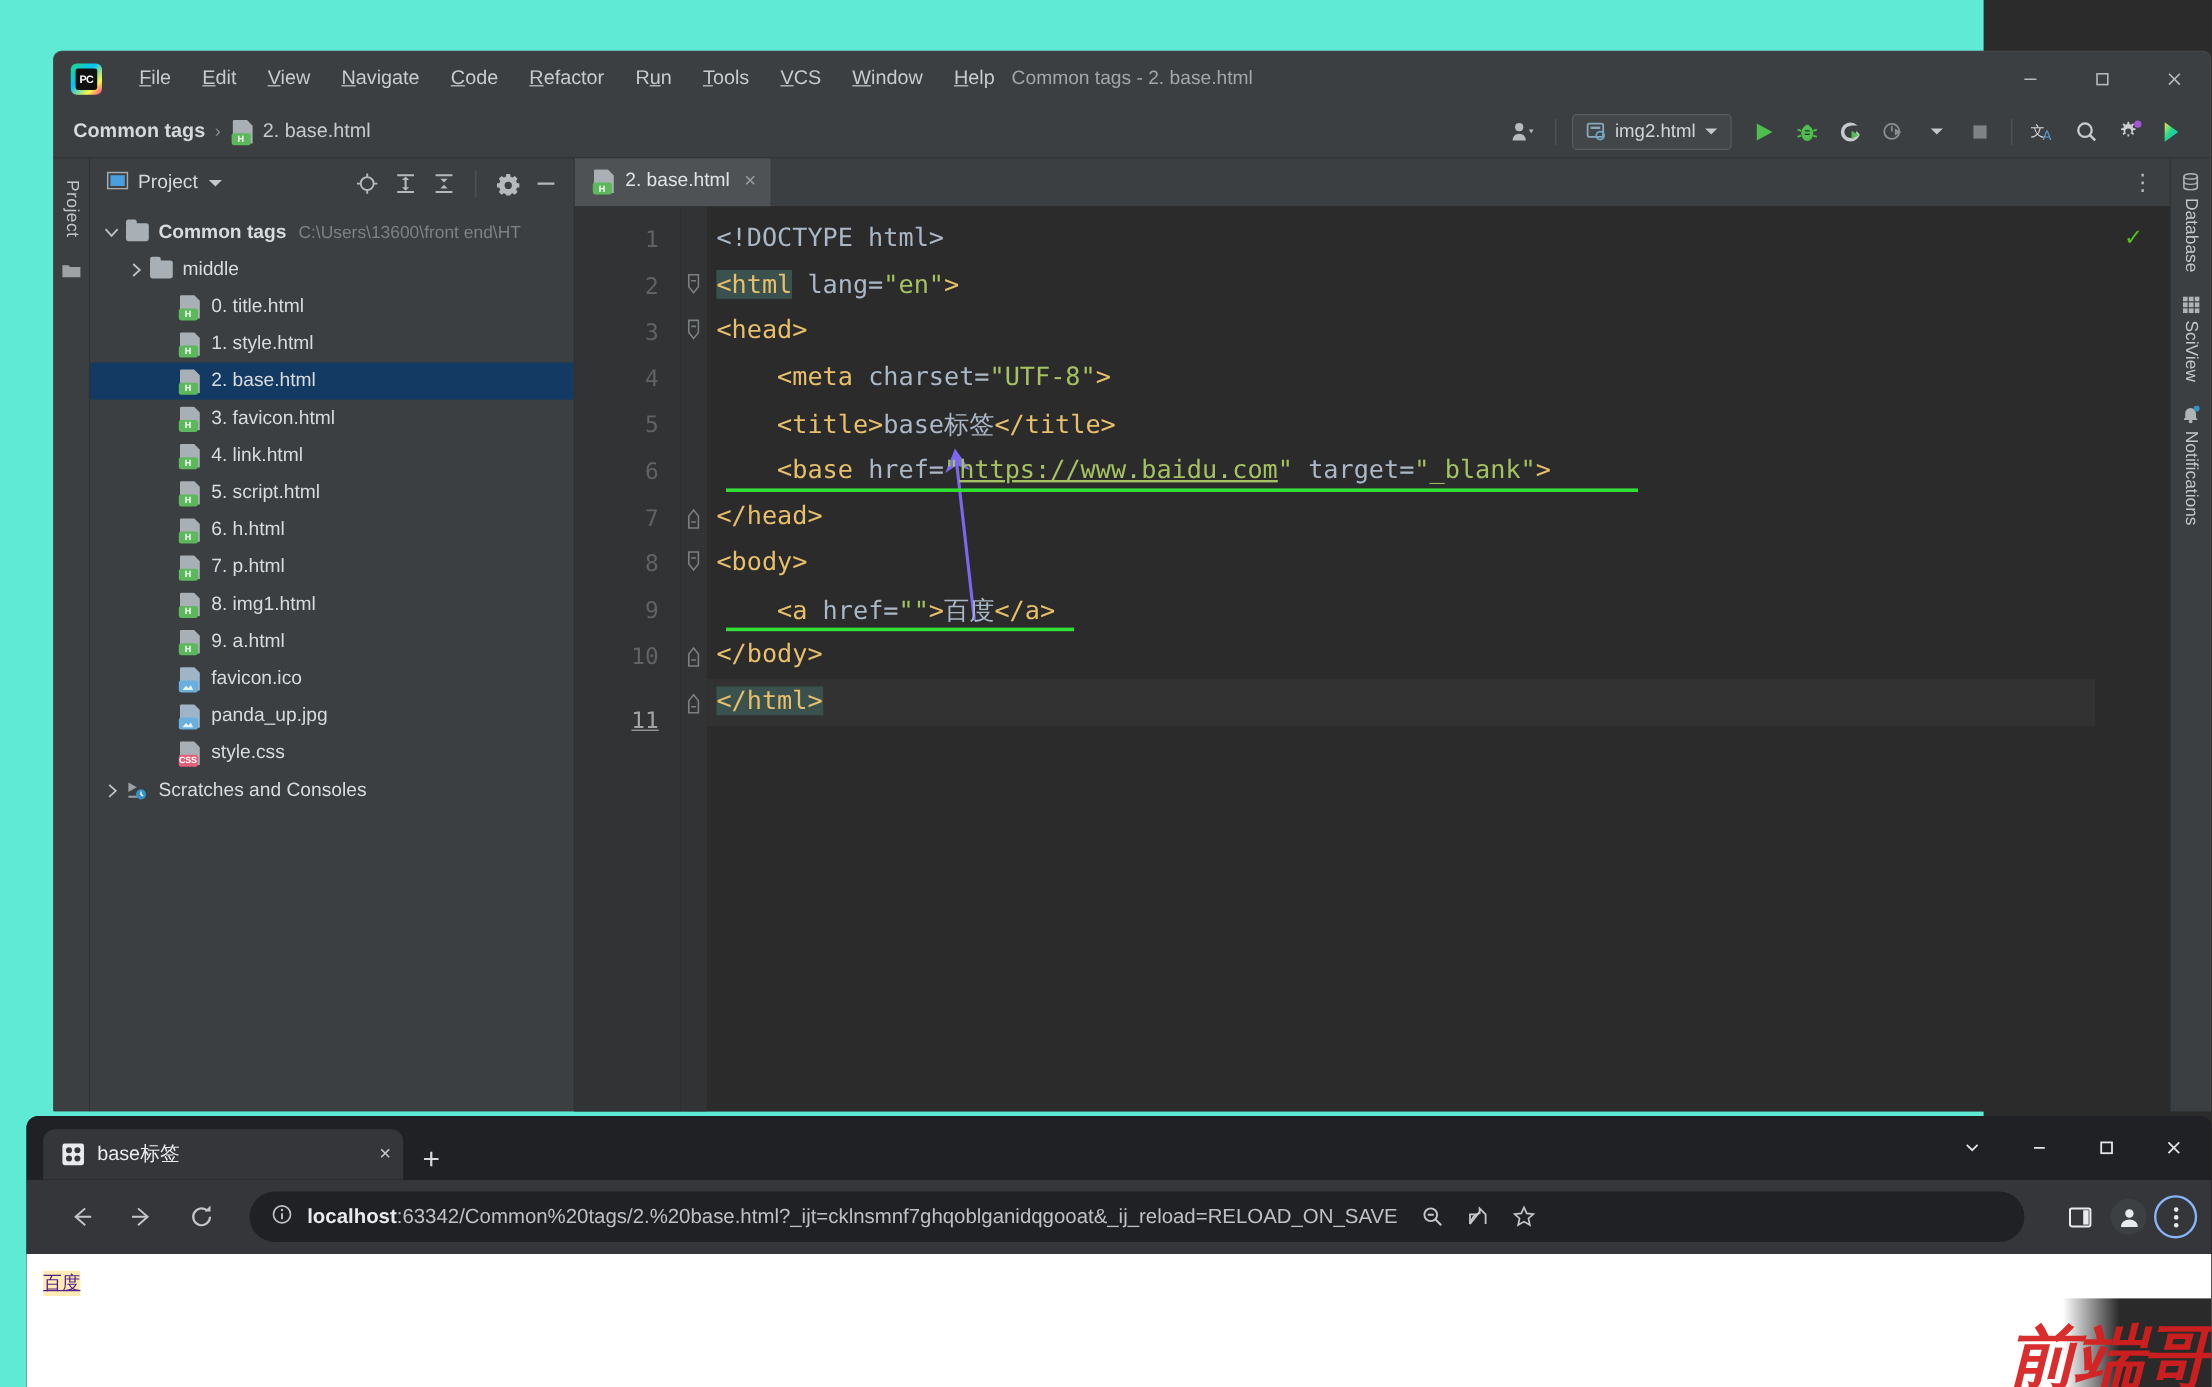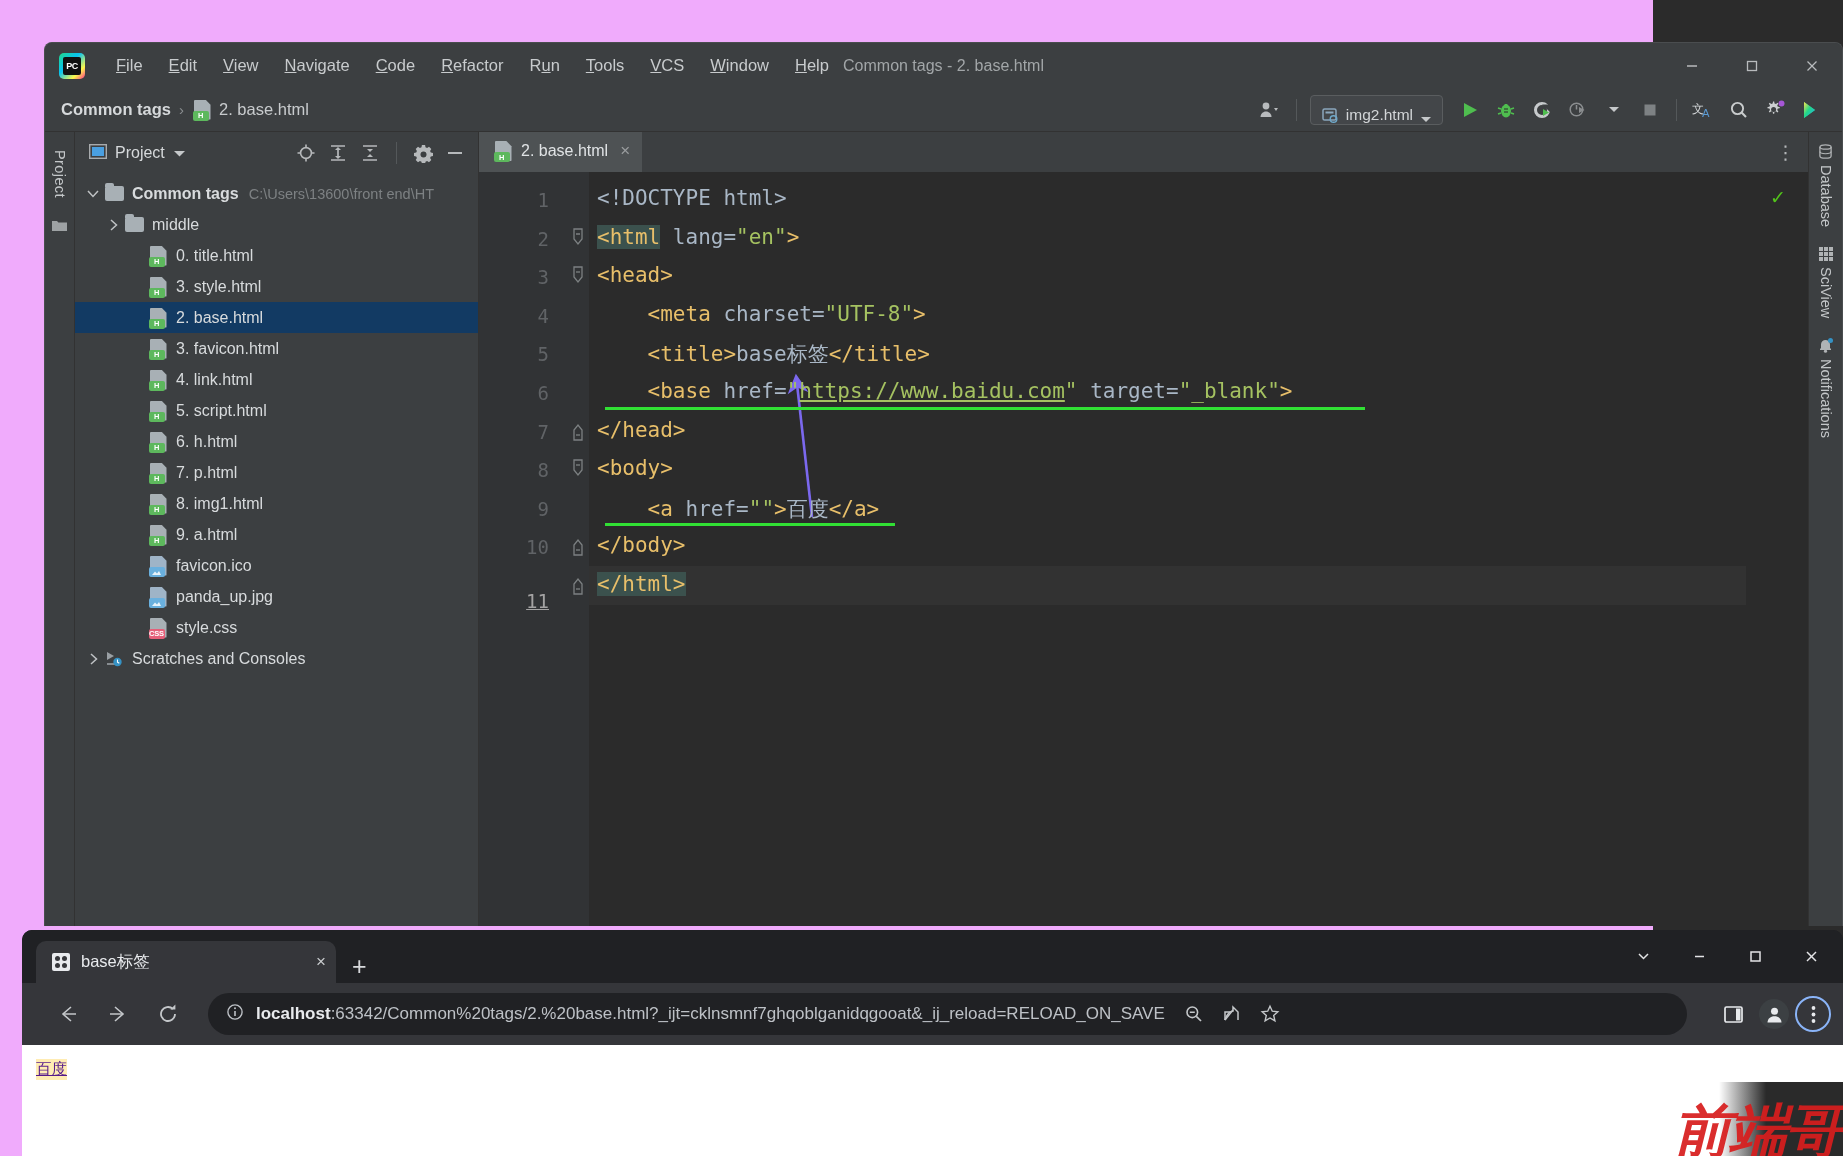--- a/index.html
+++ b/index.html
@@ -1,19 +1,19 @@
 <!DOCTYPE html>
 <html><head>
 <meta charset="utf-8">
 <style>
   * { box-sizing: border-box; margin:0; padding:0; }
   html,body { width:1843px; height:1156px; overflow:hidden; background:#2b2b2b;
     font-family:"Liberation Sans", sans-serif; }
 
-  #root { position:relative; width:1653px; height:1156px; background:#f0abfc; }
+  #root { position:relative; width:1653px; height:1156px; background:#5eead4; }
 
   
   #ide { position:absolute; left:44px; top:42px; width:1799px; height:884px;
      background:#3c3f41; border-radius:8px 8px 0 0; overflow:hidden;
      border:1px solid #4a4d4f; border-bottom:none; }
 
   
   .menubar { height:45px; display:flex; align-items:center; padding-left:14px;
      background:#3c3f41; position:relative; }
   .pc-logo { width:26px; height:26px; border-radius:5px;
@@ -34,21 +34,21 @@
 
   
   .navbar { height:44px; background:#3c3f41; display:flex; align-items:center;
      padding-left:16px; border-bottom:1px solid #323232; position:relative; }
   .crumb { color:#d6d9db; font-size:16.5px; font-weight:bold; }
   .crumb-sep { color:#8b8f91; font-size:15px; margin:0 8px; }
   .crumb2 { color:#c8cbcd; font-size:16.5px; font-weight:normal; }
   .tb-right { margin-left:auto; display:flex; align-items:center; padding-right:14px; gap:2px;}
   .tbi { width:34px; height:34px; display:flex; align-items:center; justify-content:center;
      border-radius:4px; color:#b8bbbd; }
-  .runconfig { display:flex; align-items:flex-end; gap:7px; height:30px; padding:0 10px;
+  .runconfig { display:flex; align-items:center; gap:7px; height:30px; padding:0 10px;
      border:1px solid #5a5d5f; border-radius:4px; background:#434649; margin:0 8px 0 4px;}
   .runconfig .rc-label { color:#d2d5d7; font-size:15.5px; }
   .vsep { width:1px; height:22px; background:#54585a; margin:0 7px; }
 
   
   .main { display:flex; height:795px; }
 
   
   .vstrip { width:30px; background:#3c3f41; border-right:1px solid #323232;
      padding-top:8px; display:flex; flex-direction:column; align-items:center; }
@@ -439,21 +439,21 @@
                 <svg width="9" height="12" viewBox="0 0 9 12">
                   <path d="M2 1l5.5 5L2 11" fill="none" stroke="#bfc2c4" stroke-width="1.5"></path>
                 </svg>
               </span>
               <span class="ico">
                 <span class="fileico">
                   <span class="pg"></span>
                   <span class="badge html">H</span>
                 </span>
               </span>
-              <span class="lbl">3. style.html</span>
+              <span class="lbl">1. style.html</span>
             </div>
             <div class="row sel ind2">
               <span class="arrow blank">
                 <svg width="9" height="12" viewBox="0 0 9 12">
                   <path d="M2 1l5.5 5L2 11" fill="none" stroke="#bfc2c4" stroke-width="1.5"></path>
                 </svg>
               </span>
               <span class="ico">
                 <span class="fileico">
                   <span class="pg"></span>

